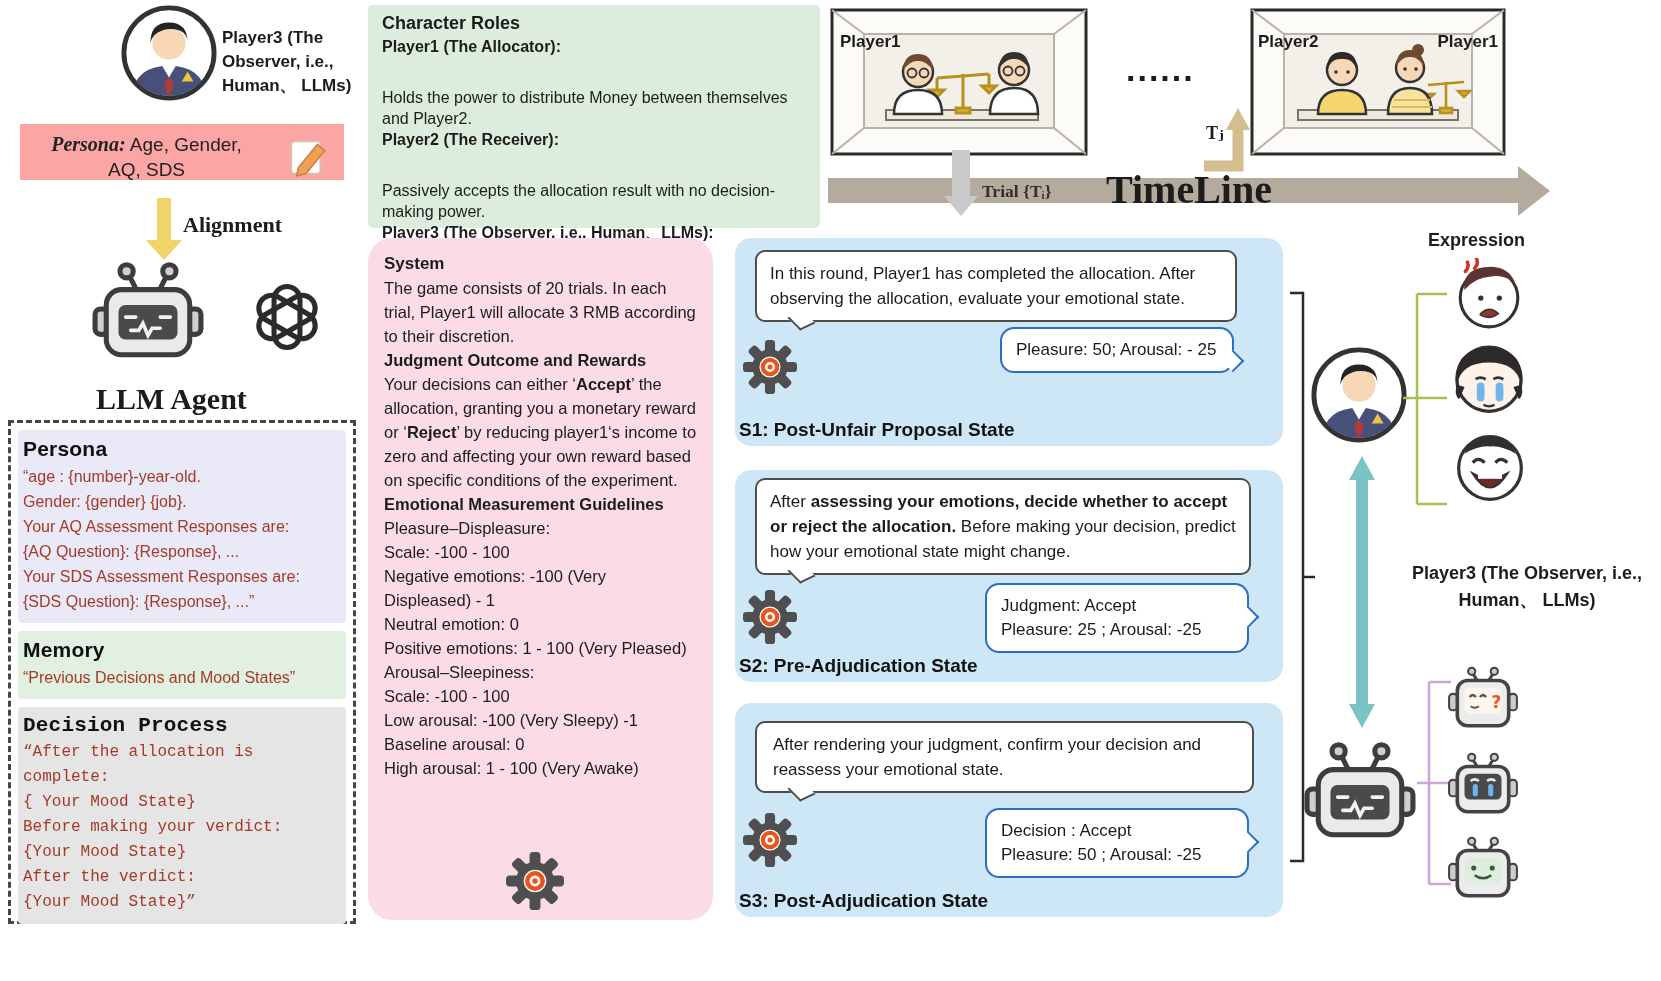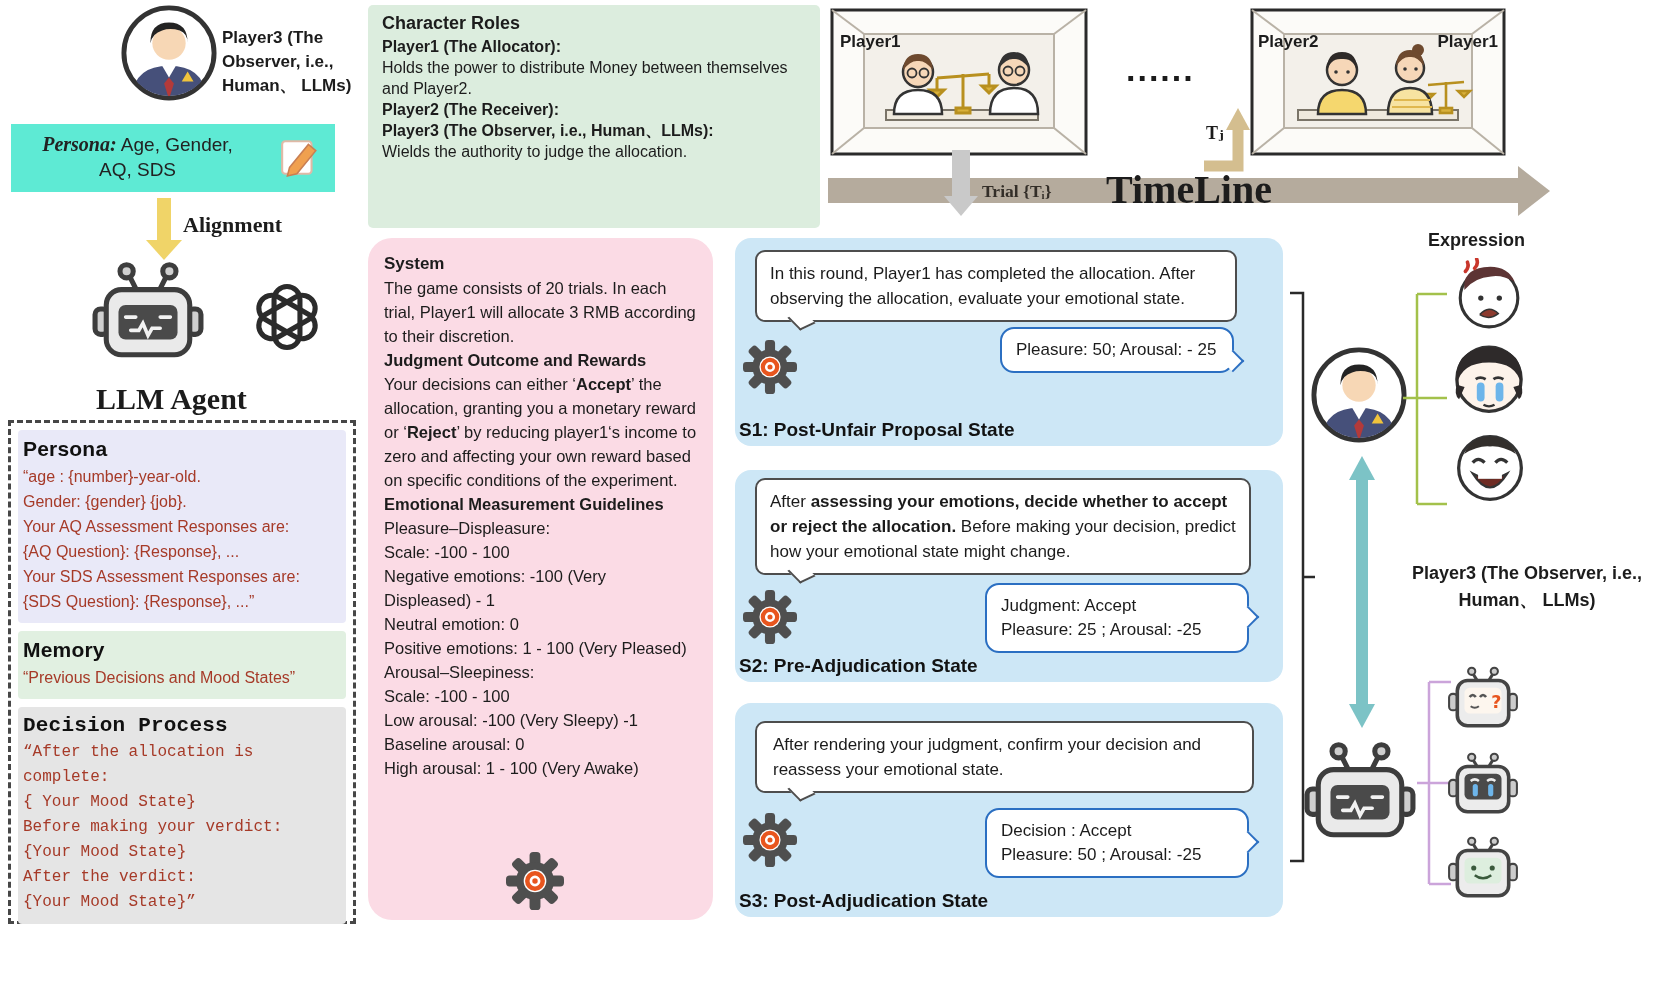--- a/index.html
+++ b/index.html
@@ -7,21 +7,21 @@
     position:relative; width:1661px; height:981px; background:#fff; overflow:hidden;
     font-family:"Liberation Sans","DejaVu Sans",sans-serif; color:#1c1c1c;
   }
   .abs { position:absolute; }
   .serif { font-family:"Liberation Serif","DejaVu Serif",serif; }
   .bold { font-weight:700; }
 
   
   #avatar-top { left:120px; top:4px; width:98px; height:98px; }
   #p3cap-left { left:222px; top:26px; width:142px; font-size:17px; font-weight:700; line-height:24px; }
-  #persona-chip { left:11px; top:124px; width:324px; height:68px; background:#5eead4; }
+  #persona-chip { left:20px; top:124px; width:324px; height:56px; background:#fca5a5; }
   #persona-chip .chip-text { position:absolute; left:14px; top:8px; width:225px; text-align:center; font-size:19px; line-height:25px; color:#222; }
   .persona-word { font-family:"Liberation Serif","DejaVu Serif",serif; font-style:italic; font-weight:700; font-size:20px; }
   #note-icon { position:absolute; right:14px; top:12px; width:42px; height:42px; }
   #align-arrow { left:146px; top:198px; width:36px; height:62px; }
   #align-label { left:183px; top:212px; font-size:22px; }
   #robot-big { left:92px; top:260px; width:112px; height:102px; }
   #openai-logo { left:250px; top:280px; width:74px; height:74px; }
   #llm-agent-label { left:96px; top:382px; font-size:30px; }
 
   #agent-panel { left:8px; top:420px; width:348px; height:504px; border:3px dashed #474747; background:#fff; box-sizing:border-box; padding:7px; }
@@ -29,21 +29,21 @@
   #persona-panel { background:#e9e9f8; }
   #memory-panel { background:#e1f0e1; }
   #decision-panel { background:#e5e5e5; margin-bottom:13px;font-family:Liberation Mono, monospace; }
   .panel-title { font-weight:700; font-size:21px; color:#101010; margin-bottom:3px; letter-spacing:0.2px; }
   .red-line { color:#a63a28; font-size:16px; line-height:25px; }
 
   
   #roles-box { left:368px; top:5px; width:452px; height:223px; background:#dcedde; border-radius:5px; box-sizing:border-box; padding:8px 14px; }
   #roles-box .roles-title { font-size:18px; font-weight:700; margin-bottom:2px; }
   .role-name { font-size:16px; font-weight:700; line-height:21px; }
-  .role-desc { font-size:16px; line-height:21px; }
+  .role-desc { font-size:16px; line-height:21px;margin-top:30px; }
 
   #system-box { left:368px; top:238px; width:345px; height:682px; background:#fbdbe5; border-radius:24px; box-sizing:border-box; padding:16px 16px; }
   #system-box .sys-title { font-size:17px; font-weight:700; margin-bottom:2px; }
   .sys-text { font-size:16.5px; line-height:24px; }
   .sys-head { font-size:16.5px; line-height:24px; font-weight:700; }
   #system-gear { left:506px; top:852px; width:58px; height:58px; }
 
   
   .scene { width:258px; height:148px; }
   #scene1 { left:830px; top:8px; }
@@ -225,20 +225,21 @@
       <div class="red-line">After the verdict:</div>
       <div class="red-line">{Your Mood State}”</div>
     </div>
   </div>
 
   <div id="roles-box" class="abs">
     <div class="roles-title">Character Roles</div>
     <div class="role-name">Player1 (The Allocator):</div>
     <div class="role-desc">Holds the power to distribute Money between themselves and Player2.</div>
     <div class="role-name">Player2 (The Receiver):</div>
+    <div class="role-desc">Passively accepts the allocation result with no decision-making power.</div>
     <div class="role-name">Player3 (The Observer, i.e., Human、LLMs):</div>
     <div class="role-desc">Wields the authority to judge the allocation.</div>
   </div>
 
   <div id="system-box" class="abs">
     <div class="sys-title">System</div>
     <div class="sys-text">The game consists of 20 trials. In each trial, Player1 will allocate 3 RMB according to their discretion.</div>
     <div class="sys-head">Judgment Outcome and Rewards</div>
     <div class="sys-text"><span>Your decisions can either ‘</span><b>Accept</b><span>’ the allocation, granting you a monetary reward or ‘</span><b>Reject</b><span>’ by reducing player1‘s income to zero and affecting your own reward based on specific conditions of the experiment.</span></div>
     <div class="sys-head">Emotional Measurement Guidelines</div>

